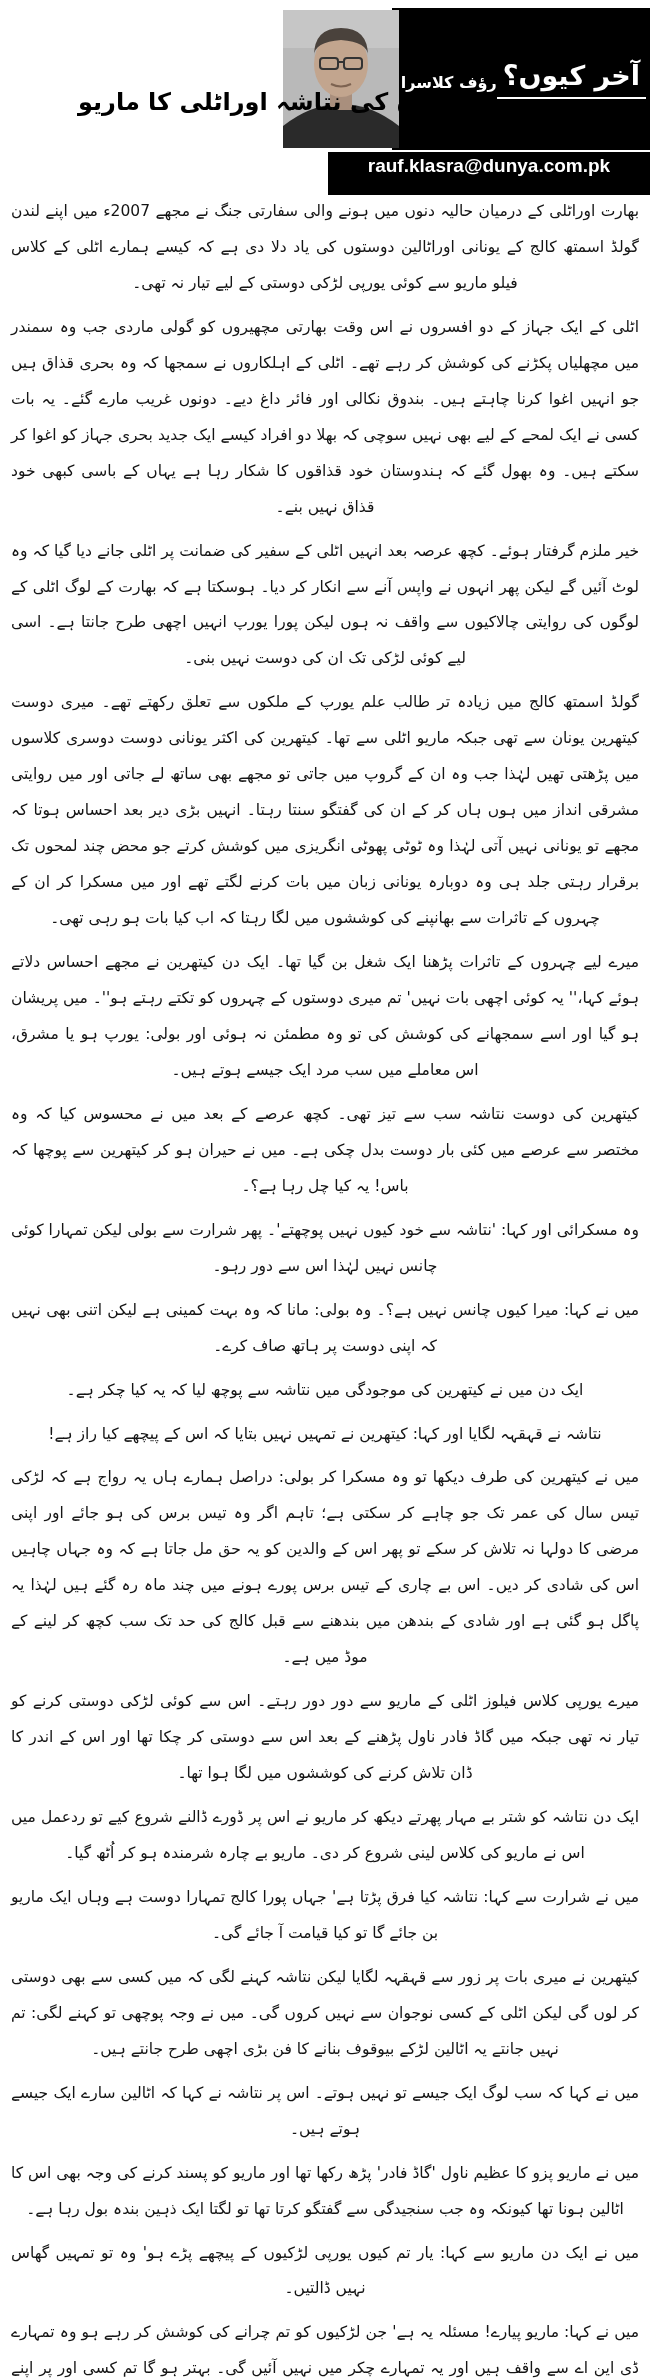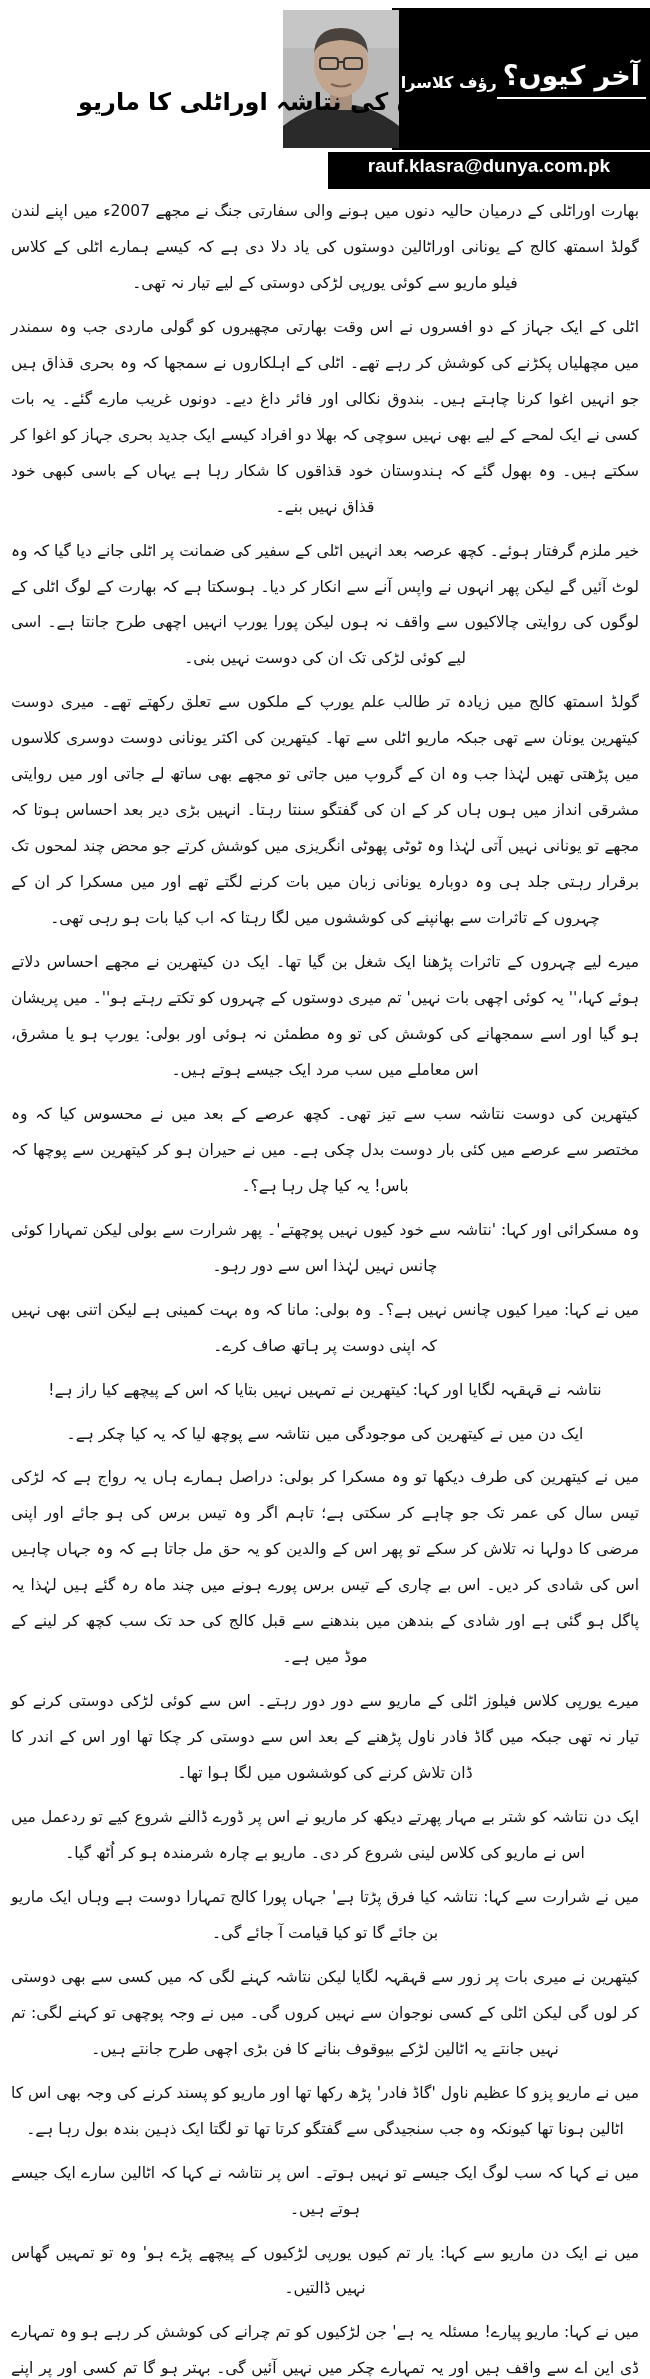--- a/index.html
+++ b/index.html
@@ -45,21 +45,21 @@
     overflow:hidden;flex:none;
   }
   .photo svg{display:block;width:100%;height:100%;}
   .email-bar{
     position:absolute;top:152px;right:0;
     width:322px;box-sizing:border-box;
     background:#000;color:#fff;
     font-family:"Liberation Sans", sans-serif;
     font-weight:bold;font-size:19px;
     text-align:center;
-    padding:3px 6px 12px 6px;
+    padding:3px 6px 18px 6px;
     direction:ltr;
   }
   .article-title{
     position:absolute;top:88px;left:78px;
     font-size:24px;font-weight:bold;color:#000;
     white-space:nowrap;
   }
 
   
   .article-body{
@@ -121,27 +121,27 @@
 
   <div class="article-body" id="article-body">
       <p>بھارت اوراٹلی کے درمیان حالیہ دنوں میں ہونے والی سفارتی جنگ نے مجھے 2007ء میں اپنے لندن گولڈ اسمتھ کالج کے یونانی اوراٹالین دوستوں کی یاد دلا دی ہے کہ کیسے ہمارے اٹلی کے کلاس فیلو ماریو سے کوئی یورپی لڑکی دوستی کے لیے تیار نہ تھی۔</p>
       <p>اٹلی کے ایک جہاز کے دو افسروں نے اس وقت بھارتی مچھیروں کو گولی ماردی جب وہ سمندر میں مچھلیاں پکڑنے کی کوشش کر رہے تھے۔ اٹلی کے اہلکاروں نے سمجھا کہ وہ بحری قذاق ہیں جو انہیں اغوا کرنا چاہتے ہیں۔ بندوق نکالی اور فائر داغ دیے۔ دونوں غریب مارے گئے۔ یہ بات کسی نے ایک لمحے کے لیے بھی نہیں سوچی کہ بھلا دو افراد کیسے ایک جدید بحری جہاز کو اغوا کر سکتے ہیں۔ وہ بھول گئے کہ ہندوستان خود قذاقوں کا شکار رہا ہے یہاں کے باسی کبھی خود قذاق نہیں بنے۔</p>
       <p>خیر ملزم گرفتار ہوئے۔ کچھ عرصہ بعد انہیں اٹلی کے سفیر کی ضمانت پر اٹلی جانے دیا گیا کہ وہ لوٹ آئیں گے لیکن پھر انہوں نے واپس آنے سے انکار کر دیا۔ ہوسکتا ہے کہ بھارت کے لوگ اٹلی کے لوگوں کی روایتی چالاکیوں سے واقف نہ ہوں لیکن پورا یورپ انہیں اچھی طرح جانتا ہے۔ اسی لیے کوئی لڑکی تک ان کی دوست نہیں بنی۔</p>
       <p>گولڈ اسمتھ کالج میں زیادہ تر طالب علم یورپ کے ملکوں سے تعلق رکھتے تھے۔ میری دوست کیتھرین یونان سے تھی جبکہ ماریو اٹلی سے تھا۔ کیتھرین کی اکثر یونانی دوست دوسری کلاسوں میں پڑھتی تھیں لہٰذا جب وہ ان کے گروپ میں جاتی تو مجھے بھی ساتھ لے جاتی اور میں روایتی مشرقی انداز میں ہوں ہاں کر کے ان کی گفتگو سنتا رہتا۔ انہیں بڑی دیر بعد احساس ہوتا کہ مجھے تو یونانی نہیں آتی لہٰذا وہ ٹوٹی پھوٹی انگریزی میں کوشش کرتے جو محض چند لمحوں تک برقرار رہتی جلد ہی وہ دوبارہ یونانی زبان میں بات کرنے لگتے تھے اور میں مسکرا کر ان کے چہروں کے تاثرات سے بھانپنے کی کوششوں میں لگا رہتا کہ اب کیا بات ہو رہی تھی۔</p>
       <p>میرے لیے چہروں کے تاثرات پڑھنا ایک شغل بن گیا تھا۔ ایک دن کیتھرین نے مجھے احساس دلاتے ہوئے کہا،'' یہ کوئی اچھی بات نہیں' تم میری دوستوں کے چہروں کو تکتے رہتے ہو''۔ میں پریشان ہو گیا اور اسے سمجھانے کی کوشش کی تو وہ مطمئن نہ ہوئی اور بولی: یورپ ہو یا مشرق، اس معاملے میں سب مرد ایک جیسے ہوتے ہیں۔</p>
       <p>کیتھرین کی دوست نتاشہ سب سے تیز تھی۔ کچھ عرصے کے بعد میں نے محسوس کیا کہ وہ مختصر سے عرصے میں کئی بار دوست بدل چکی ہے۔ میں نے حیران ہو کر کیتھرین سے پوچھا کہ باس! یہ کیا چل رہا ہے؟۔</p>
       <p>وہ مسکرائی اور کہا: 'نتاشہ سے خود کیوں نہیں پوچھتے'۔ پھر شرارت سے بولی لیکن تمہارا کوئی چانس نہیں لہٰذا اس سے دور رہو۔</p>
       <p>میں نے کہا: میرا کیوں چانس نہیں ہے؟۔ وہ بولی: مانا کہ وہ بہت کمینی ہے لیکن اتنی بھی نہیں کہ اپنی دوست پر ہاتھ صاف کرے۔</p>
+      <p>ایک دن میں نے کیتھرین کی موجودگی میں نتاشہ سے پوچھ لیا کہ یہ کیا چکر ہے۔</p>
       <p>نتاشہ نے قہقہہ لگایا اور کہا: کیتھرین نے تمہیں نہیں بتایا کہ اس کے پیچھے کیا راز ہے!</p>
-      <p>ایک دن میں نے کیتھرین کی موجودگی میں نتاشہ سے پوچھ لیا کہ یہ کیا چکر ہے۔</p>
       <p>میں نے کیتھرین کی طرف دیکھا تو وہ مسکرا کر بولی: دراصل ہمارے ہاں یہ رواج ہے کہ لڑکی تیس سال کی عمر تک جو چاہے کر سکتی ہے؛ تاہم اگر وہ تیس برس کی ہو جائے اور اپنی مرضی کا دولہا نہ تلاش کر سکے تو پھر اس کے والدین کو یہ حق مل جاتا ہے کہ وہ جہاں چاہیں اس کی شادی کر دیں۔ اس بے چاری کے تیس برس پورے ہونے میں چند ماہ رہ گئے ہیں لہٰذا یہ پاگل ہو گئی ہے اور شادی کے بندھن میں بندھنے سے قبل کالج کی حد تک سب کچھ کر لینے کے موڈ میں ہے۔</p>
       <p>میرے یورپی کلاس فیلوز اٹلی کے ماریو سے دور دور رہتے۔ اس سے کوئی لڑکی دوستی کرنے کو تیار نہ تھی جبکہ میں گاڈ فادر ناول پڑھنے کے بعد اس سے دوستی کر چکا تھا اور اس کے اندر کا ڈان تلاش کرنے کی کوششوں میں لگا ہوا تھا۔</p>
       <p>ایک دن نتاشہ کو شتر بے مہار پھرتے دیکھ کر ماریو نے اس پر ڈورے ڈالنے شروع کیے تو ردعمل میں اس نے ماریو کی کلاس لینی شروع کر دی۔ ماریو بے چارہ شرمندہ ہو کر اُٹھ گیا۔</p>
       <p>میں نے شرارت سے کہا: نتاشہ کیا فرق پڑتا ہے' جہاں پورا کالج تمہارا دوست ہے وہاں ایک ماریو بن جائے گا تو کیا قیامت آ جائے گی۔</p>
       <p>کیتھرین نے میری بات پر زور سے قہقہہ لگایا لیکن نتاشہ کہنے لگی کہ میں کسی سے بھی دوستی کر لوں گی لیکن اٹلی کے کسی نوجوان سے نہیں کروں گی۔ میں نے وجہ پوچھی تو کہنے لگی: تم نہیں جانتے یہ اٹالین لڑکے بیوقوف بنانے کا فن بڑی اچھی طرح جانتے ہیں۔</p>
+      <p>میں نے کہا کہ سب لوگ ایک جیسے تو نہیں ہوتے۔ اس پر نتاشہ نے کہا کہ اٹالین سارے ایک جیسے ہوتے ہیں۔</p>
       <p>میں نے ماریو پزو کا عظیم ناول 'گاڈ فادر' پڑھ رکھا تھا اور ماریو کو پسند کرنے کی وجہ بھی اس کا اٹالین ہونا تھا کیونکہ وہ جب سنجیدگی سے گفتگو کرتا تھا تو لگتا ایک ذہین بندہ بول رہا ہے۔</p>
-      <p>میں نے کہا کہ سب لوگ ایک جیسے تو نہیں ہوتے۔ اس پر نتاشہ نے کہا کہ اٹالین سارے ایک جیسے ہوتے ہیں۔</p>
       <p>میں نے ایک دن ماریو سے کہا: یار تم کیوں یورپی لڑکیوں کے پیچھے پڑے ہو' وہ تو تمہیں گھاس نہیں ڈالتیں۔</p>
       <p>میں نے کہا: ماریو پیارے! مسئلہ یہ ہے' جن لڑکیوں کو تم چرانے کی کوشش کر رہے ہو وہ تمہارے ڈی این اے سے واقف ہیں اور یہ تمہارے چکر میں نہیں آئیں گی۔ بہتر ہو گا تم کسی اور پر اپنے تیر آزماؤ۔</p>
       <p>وہ بولا: میرے پیارے یہی تو سارا مزہ ہے۔ اٹالین ہونے کا کیا فائدہ کہ بندہ ایک لڑکی بھی دوست نہ بنا سکے۔</p>
     </div>
 
 </div>
 
 </body></html>

